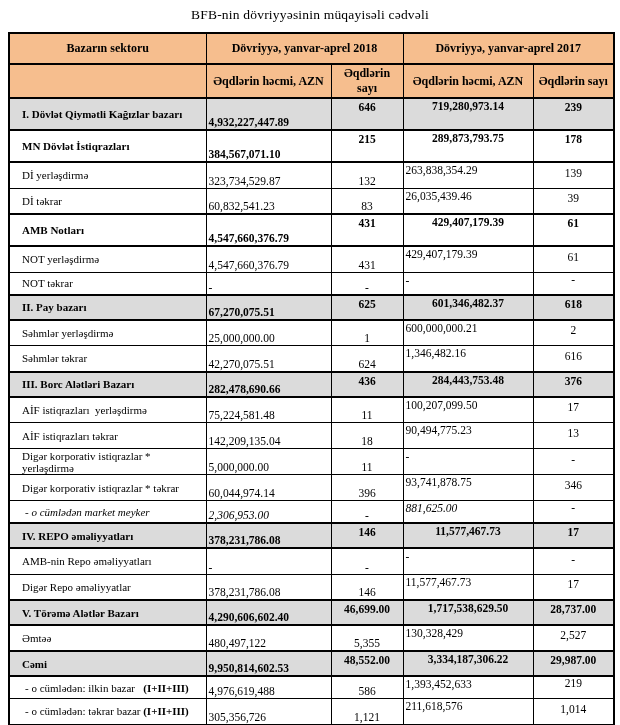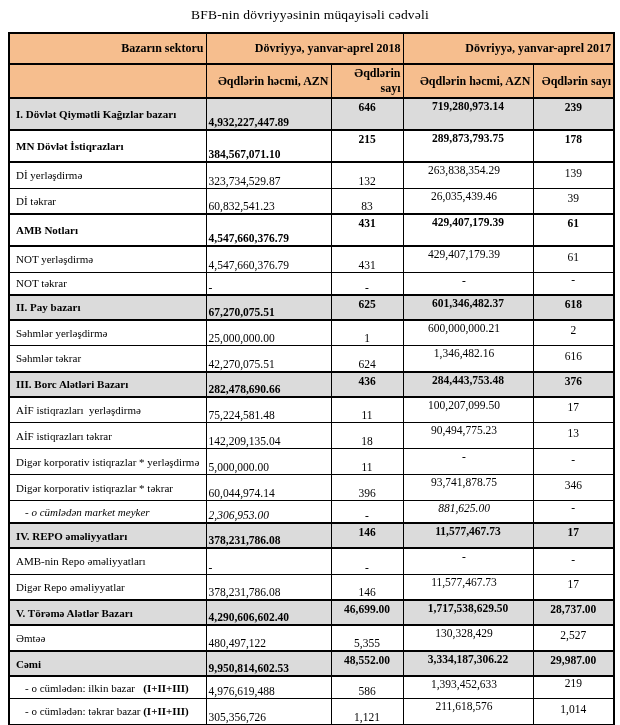--- a/index.html
+++ b/index.html
@@ -16,34 +16,34 @@
     border-collapse:collapse; table-layout:fixed;
     margin-left:8px; width:605px;
     border:2px solid #000;
   }
   .tbl th, .tbl td {
     border:1px solid #000; overflow:hidden; word-wrap:break-word;
   }
   
   thead th {
     background:#F6BE8E; font-weight:bold; font-size:12px;
-    text-align:right; vertical-align:middle; padding:1px 2px;
+    text-align:center; vertical-align:middle; padding:1px 2px;
   }
   tr.h1 th { height:27px; border-bottom:2px solid #000; }
   tr.h2 th { height:27px; border-bottom:2px solid #000; }
   
   tbody td { font-size:11.5px; padding:0 2px; }
   tbody tr { height:26px; }
   .c-label {
-    text-align:left; font-size:11px; padding-left:6px;
+    text-align:left; font-size:11px; padding-left:12px;
     vertical-align:middle; white-space:pre-wrap;
   }
   .c-vol   { text-align:left; vertical-align:bottom; padding-bottom:1px; }
   .c-cnt   { text-align:center; vertical-align:bottom; padding-bottom:1px; }
-  .c-vol17 { text-align:center;  vertical-align:top; padding-right:10px; padding-top:1px; }
+  .c-vol17 { text-align:left;  vertical-align:top; padding-right:10px; padding-top:1px; }
   .c-cnt17 { text-align:center; vertical-align:bottom; padding-bottom:9px; }
   
   tr.r-bold td, tr.r-section td {
     font-weight:bold;
     border-top:2px solid #000; border-bottom:2px solid #000;
   }
   tr.r-section td { background:#DBDBDB; }
   tr.r-bold .c-cnt,  tr.r-section .c-cnt,
   tr.r-bold .c-cnt17,tr.r-section .c-cnt17 { vertical-align:top; padding-top:2px; }
   tr.r-bold .c-vol17, tr.r-section .c-vol17 {

